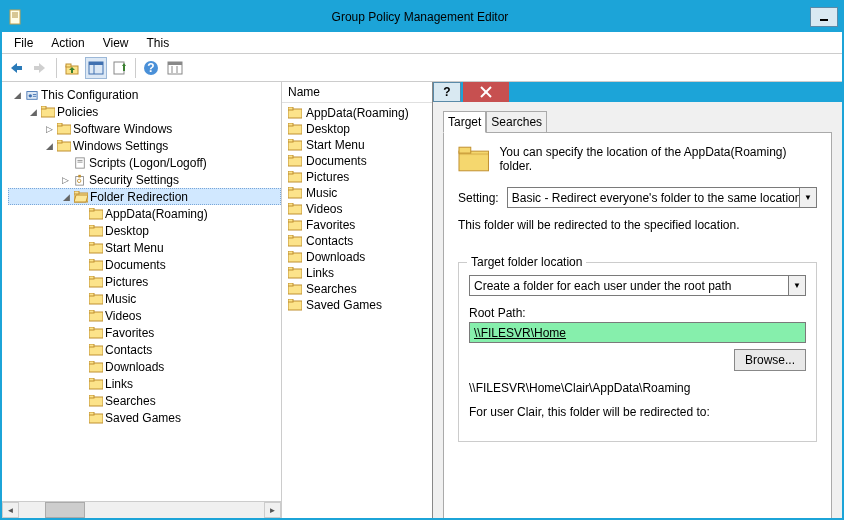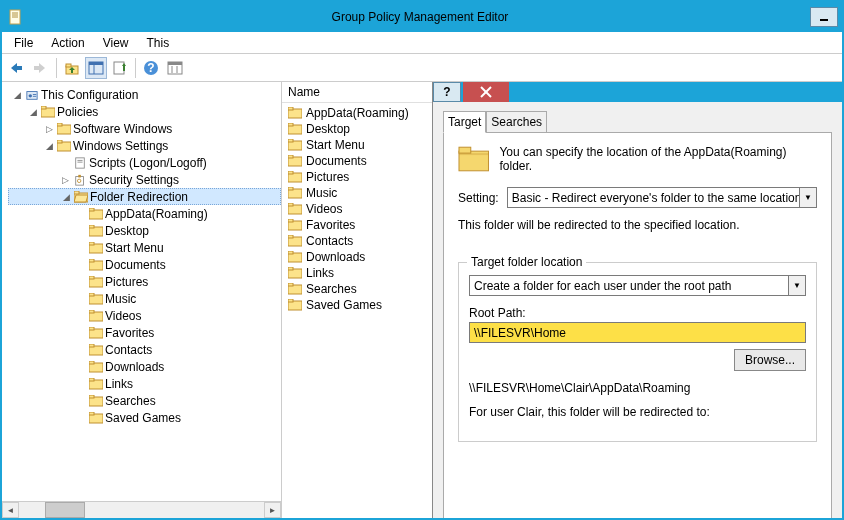--- a/index.html
+++ b/index.html
@@ -42,21 +42,21 @@
   .tab.active { background: #fff; border-bottom: 1px solid #fff; z-index: 2; }
   .tab:not(.active) { background: #f0f0f0; }
   .tabpage { border: 1px solid #aaa; background: #fff; padding: 12px 14px; height: 405px; position: relative; display: flex; flex-direction: column; }
   .bigfolder { width: 32px; height: 28px; margin-right: 10px; }
   .desc-row { display: flex; align-items: center; margin-bottom: 14px; }
   .setting-row { display: flex; align-items: center; gap: 8px; margin-bottom: 10px; }
   .combo { flex: 1; border: 1px solid #7a7a7a; background: #fff; height: 21px; display: flex; align-items: center; padding: 0 4px; position: relative; }
   .combo .arrow { position: absolute; right: 0; top: 0; width: 17px; height: 100%; border-left: 1px solid #7a7a7a; background: #f0f0f0; display: flex; align-items: center; justify-content: center; font-size: 8px; }
   .groupbox { border: 1px solid #ccc; padding: 12px 10px 22px 10px; position: relative; margin-top: 6px; }
   .groupbox .legend { position: absolute; top: -8px; left: 8px; background: #fff; padding: 0 4px; text-align: right; }
-  .textbox { width: 100%; border: 1px solid #7a7a7a; padding: 2px 4px; height: 21px; background: #fde047; }
+  .textbox { width: 100%; border: 1px solid #7a7a7a; padding: 2px 4px; height: 21px; background: #86efac; text-decoration: underline; }
   .wbtn { min-width: 72px; height: 22px; border: 1px solid #888; background: #e9e9e9; padding: 0 8px; }
   .toolbar, .menubar { background: #fff; }
   .content-wrap { flex:1; display:flex; flex-direction:column; position: relative; overflow:hidden;}
   .dlg-buttons { padding: 8px 10px; display: flex; justify-content: flex-end; gap: 6px; background: #f0f0f0;}
 </style>
 </head>
 <body>
 
 <div class="window">
 

